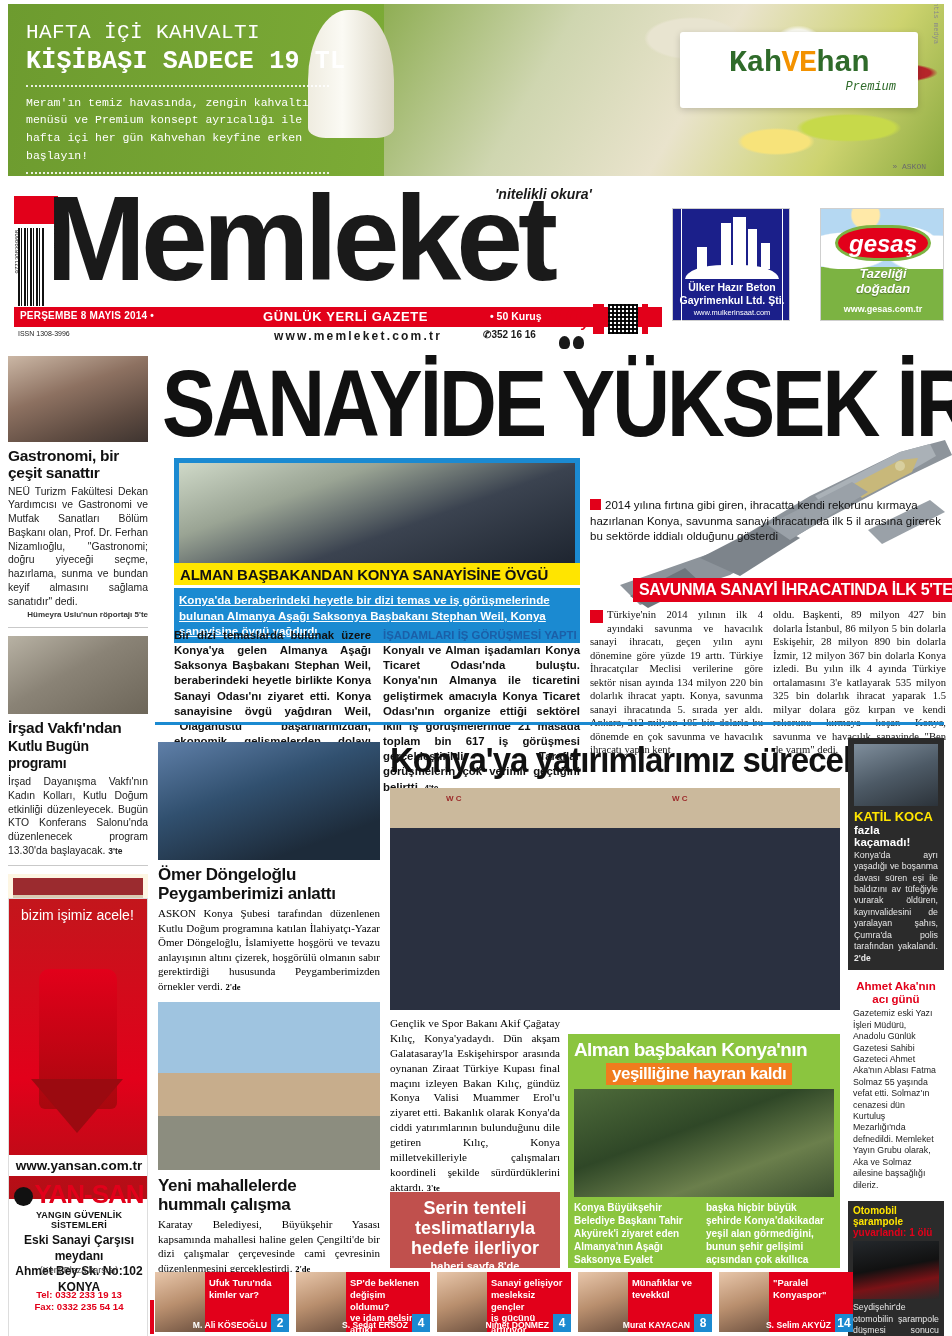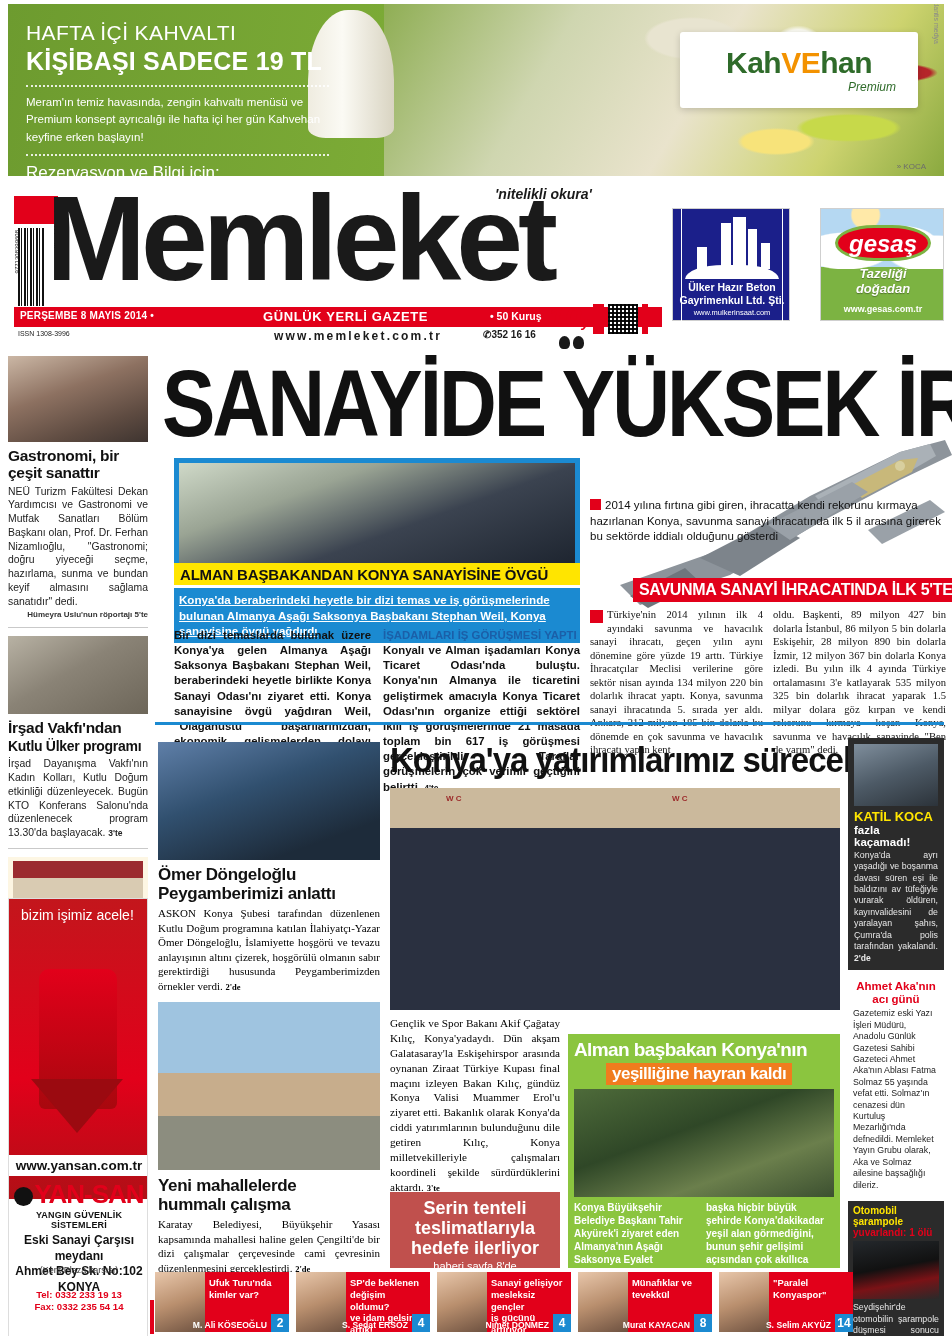--- a/index.html
+++ b/index.html
@@ -10,20 +10,21 @@
     overflow: hidden;
     position: relative;
   }
   .page { width: 952px; height: 1336px; position: relative; }
 
   
   .topad {
     position: absolute; left: 8px; top: 4px; width: 936px; height: 172px;
     background: linear-gradient(100deg,#6d9b2f 0%,#7cab36 42%,#9ebd5c 55%,#cfd9b6 68%,#e6e2d2 100%);
     overflow: hidden;
+    font-family: Liberation Mono, monospace;
   }
   .topad .food {
     position: absolute; right: 0; top: 0; width: 560px; height: 172px;
     background:
       radial-gradient(circle at 74% 30%, rgba(255,255,255,.85) 0 6%, transparent 7%),
       radial-gradient(ellipse at 62% 46%, #f2f0e2 0 9%, transparent 10%),
       radial-gradient(ellipse at 83% 72%, #c7d94a 0 7%, transparent 8%),
       radial-gradient(ellipse at 90% 40%, #b5252a 0 6%, transparent 7%),
       radial-gradient(ellipse at 70% 80%, #f7e37a 0 6%, transparent 7%),
       radial-gradient(ellipse at 55% 20%, #e8e4d0 0 10%, transparent 11%),
@@ -168,21 +169,21 @@
   .dropsq { float:left; width:13px; height:13px; background:#e2001a; margin:2px 4px 0 0; }
 
   
   .sep-blue { position:absolute; left:155px; top:722px; width:789px; height:3px; background:#1b8ad1;}
   .centerhead { position:absolute; left:390px; top:740px; font-size:33px; font-weight:700; letter-spacing:-1px; color:#111; transform: scaleY(1.08); transform-origin:left top;}
   .bigphoto { position:absolute; left:390px; top:788px; width:450px; height:222px; background:linear-gradient(180deg,#cbb99c 0 18%,#2a3040 18% 100%);}
   .bigphoto .wc { position:absolute; top:6px; color:#9c2b2b; font-size:8px; font-weight:700;}
   .c3 { position:absolute; left:390px; top:1016px; width:170px; font-size:11.2px; line-height:1.33; font-family:"Liberation Serif", serif; text-align:justify;}
   .serin { position:absolute; left:390px; top:1192px; width:170px; height:76px; background:#c0504d; color:#fff; text-align:center; padding-top:6px;}
   .serin .t { font-size:18px; font-weight:700; line-height:1.12;}
-  .serin .s { font-size:11px; font-weight:400; margin-top:2px;}
+  .serin .s { font-size:11px; font-weight:700; margin-top:2px;}
 
   .greenbox { position:absolute; left:568px; top:1034px; width:272px; height:234px; background:#8bc53f; padding:6px;}
   .greenbox .h1 { font-size:19px; font-weight:700; color:#fff; letter-spacing:-.6px; line-height:1.05;}
   .greenbox .h2 { display:inline-block; background:#f07c1e; color:#fff; font-size:17px; font-weight:700; padding:1px 6px; margin:3px 0 4px 32px; letter-spacing:-.5px;}
   .greenbox .gimg { width:100%; height:108px; background:linear-gradient(160deg,#4e6b3a,#2f4727 40%,#6b7f4c 70%,#3c5030); }
   .greenbox .gt { display:flex; gap:8px; margin-top:4px;}
   .greenbox .gt .c { width:124px; font-size:10px; line-height:1.3; font-weight:700; color:#fff;}
 
   
   .rcol { position:absolute; left:848px; top:738px; width:96px; }
@@ -223,21 +224,21 @@
       <div class="dotline"></div>
       <div class="topad-body">Meram'ın temiz havasında, zengin kahvaltı menüsü ve Premium konsept ayrıcalığı ile hafta içi her gün Kahvehan keyfine erken başlayın!</div>
       <div class="dotline"></div>
       <div class="topad-l3">Rezervasyon ve Bilgi için:</div>
 
     </div>
     <div class="kahvehan">
       <div class="kh-main"><span>Kah</span><span class="ve">VE</span><span>han</span></div>
       <div class="kh-sub">Premium</div>
     </div>
-    <div class="gopur">» KOCA</div>
+    <div class="gopur">» ASKON</div>
     <div class="sideveri">atlantis medya</div>
   </div>
 
   <div class="masthead">
     <div class="red-sq"></div>
     <div class="barcode"></div>
     <div class="barcode-n">9771308399608</div>
     <div class="mem-title">Memleket</div>
     <div class="nitelikli">'nitelikli okura'</div>
     <div class="red-band"></div>
@@ -283,21 +284,21 @@
 
   <div class="lcol">
     <div class="lbox">
       <div class="ph p1"></div>
       <div class="lh"><span>Gastronomi, bir</span><br><span>çeşit sanattır</span></div>
       <div class="lb">NEÜ Turizm Fakültesi Dekan Yardımcısı ve Gastronomi ve Mutfak Sanatları Bölüm Başkanı olan, Prof. Dr. Ferhan Nizamlıoğlu, "Gastronomi; doğru yiyeceği seçme, hazırlama, sunma ve bundan keyif almasını sağlama sanatıdır" dedi.</div>
       <div class="credit">Hümeyra Uslu'nun röportajı 5'te</div>
     </div>
     <div class="lbox">
       <div class="ph p2"></div>
-      <div class="lh"><span>İrşad Vakfı'ndan</span><br><span class="lh sm" style="display:inline">Kutlu Ülker programı</span></div>
+      <div class="lh"><span>İrşad Vakfı'ndan</span><br><span class="lh sm" style="display:inline">Kutlu Bugün programı</span></div>
       <div class="lb"><span>İrşad Dayanışma Vakfı'nın Kadın Kolları, Kutlu Doğum etkinliği düzenleyecek. Bugün KTO Konferans Salonu'nda düzenlenecek program 13.30'da başlayacak.</span> <span class="pg">3'te</span></div>
     </div>
     <div class="lbox kart-box">
       <div class="ph p3"></div>
       <div class="lh"><span>Kart, Konya Lojistik</span><br><span>Merkezi'ni sordu</span> <span class="pg">8'de</span></div>
     </div>
   </div>
 
   <div class="ad-yansan">
     <div class="ys-red"></div>

